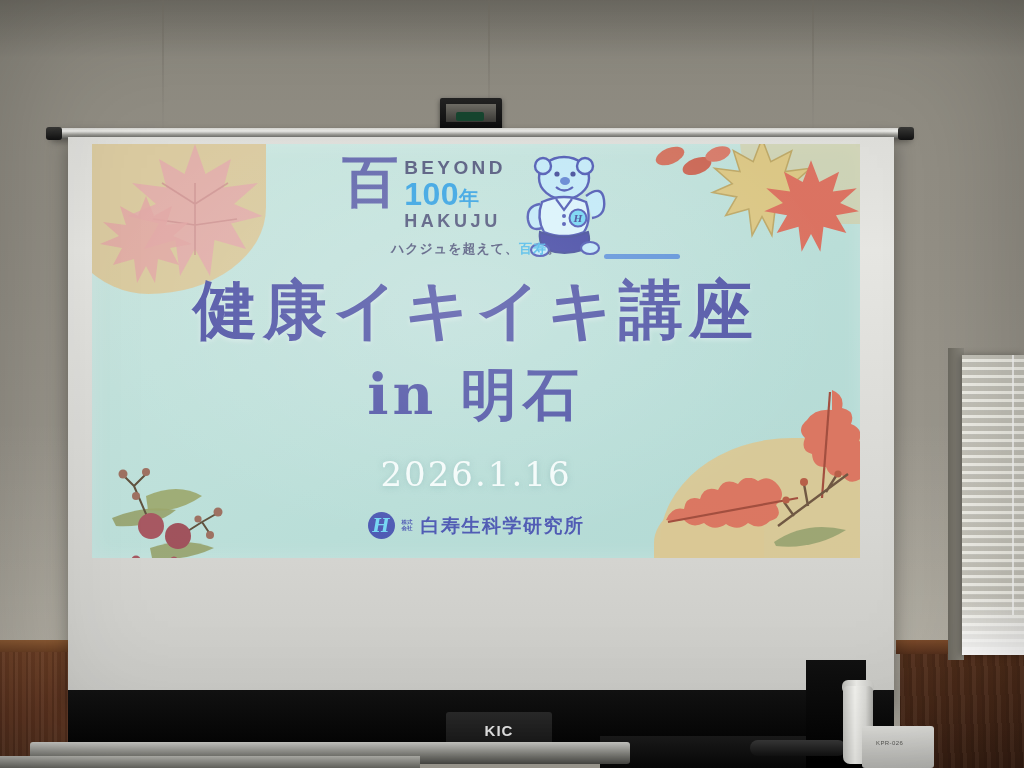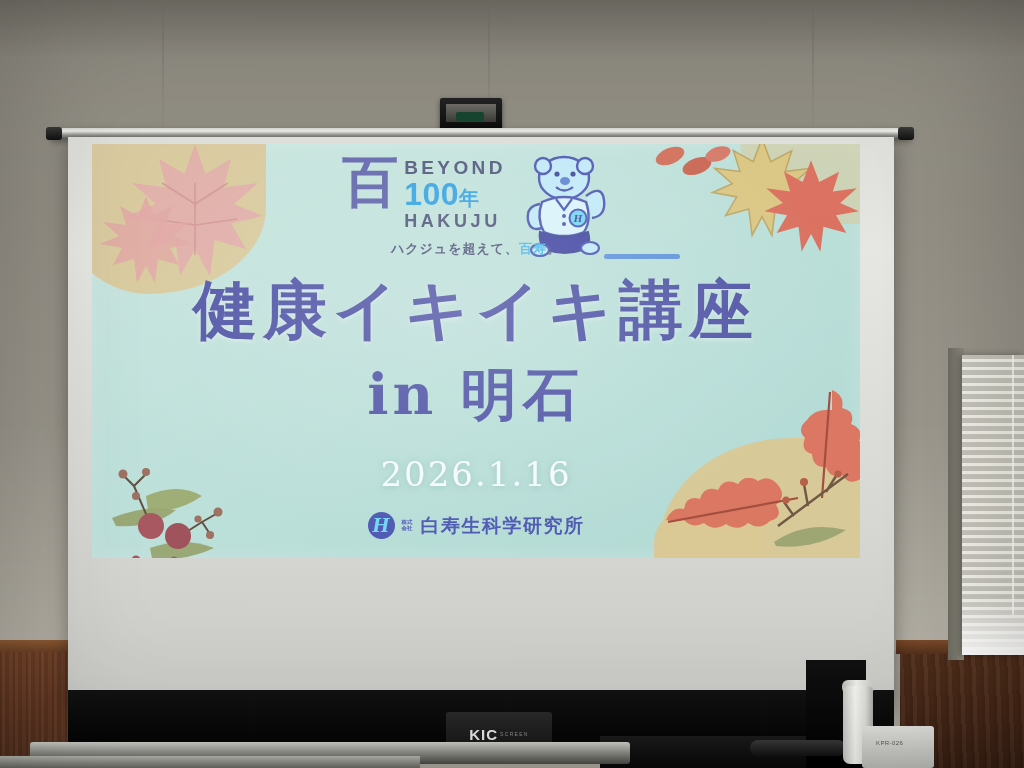--- a/index.html
+++ b/index.html
@@ -116,21 +116,21 @@
     box-shadow:0 6px 18px rgba(0,0,0,.35);
   }
   .screen-bottom-bar{
     position:absolute;left:68px;top:690px;width:826px;height:52px;
     background:linear-gradient(180deg,#121212,#050505);
   }
   .kic-plate{
     position:absolute;left:446px;top:712px;width:106px;height:44px;
     background:linear-gradient(180deg,#2a2a2a,#141414);
     border-radius:3px;
-    display:flex;flex-direction:row;align-items:center;justify-content:center;gap:2px;
+    display:flex;flex-direction:column;align-items:center;justify-content:center;gap:2px;
   }
   .kic-txt{
     color:#e9e9e9;font-size:15px;font-weight:bold;letter-spacing:1px;
     font-family:"Liberation Sans",sans-serif;
   }
   .kic-sub{color:#8c8c8c;font-size:5px;letter-spacing:1.3px;}
   .tripod-bar{
     position:absolute;left:30px;top:742px;width:600px;height:22px;
     background:linear-gradient(180deg,#cfcfcb,#85857f 55%,#4a4a46);
     border-radius:3px;

